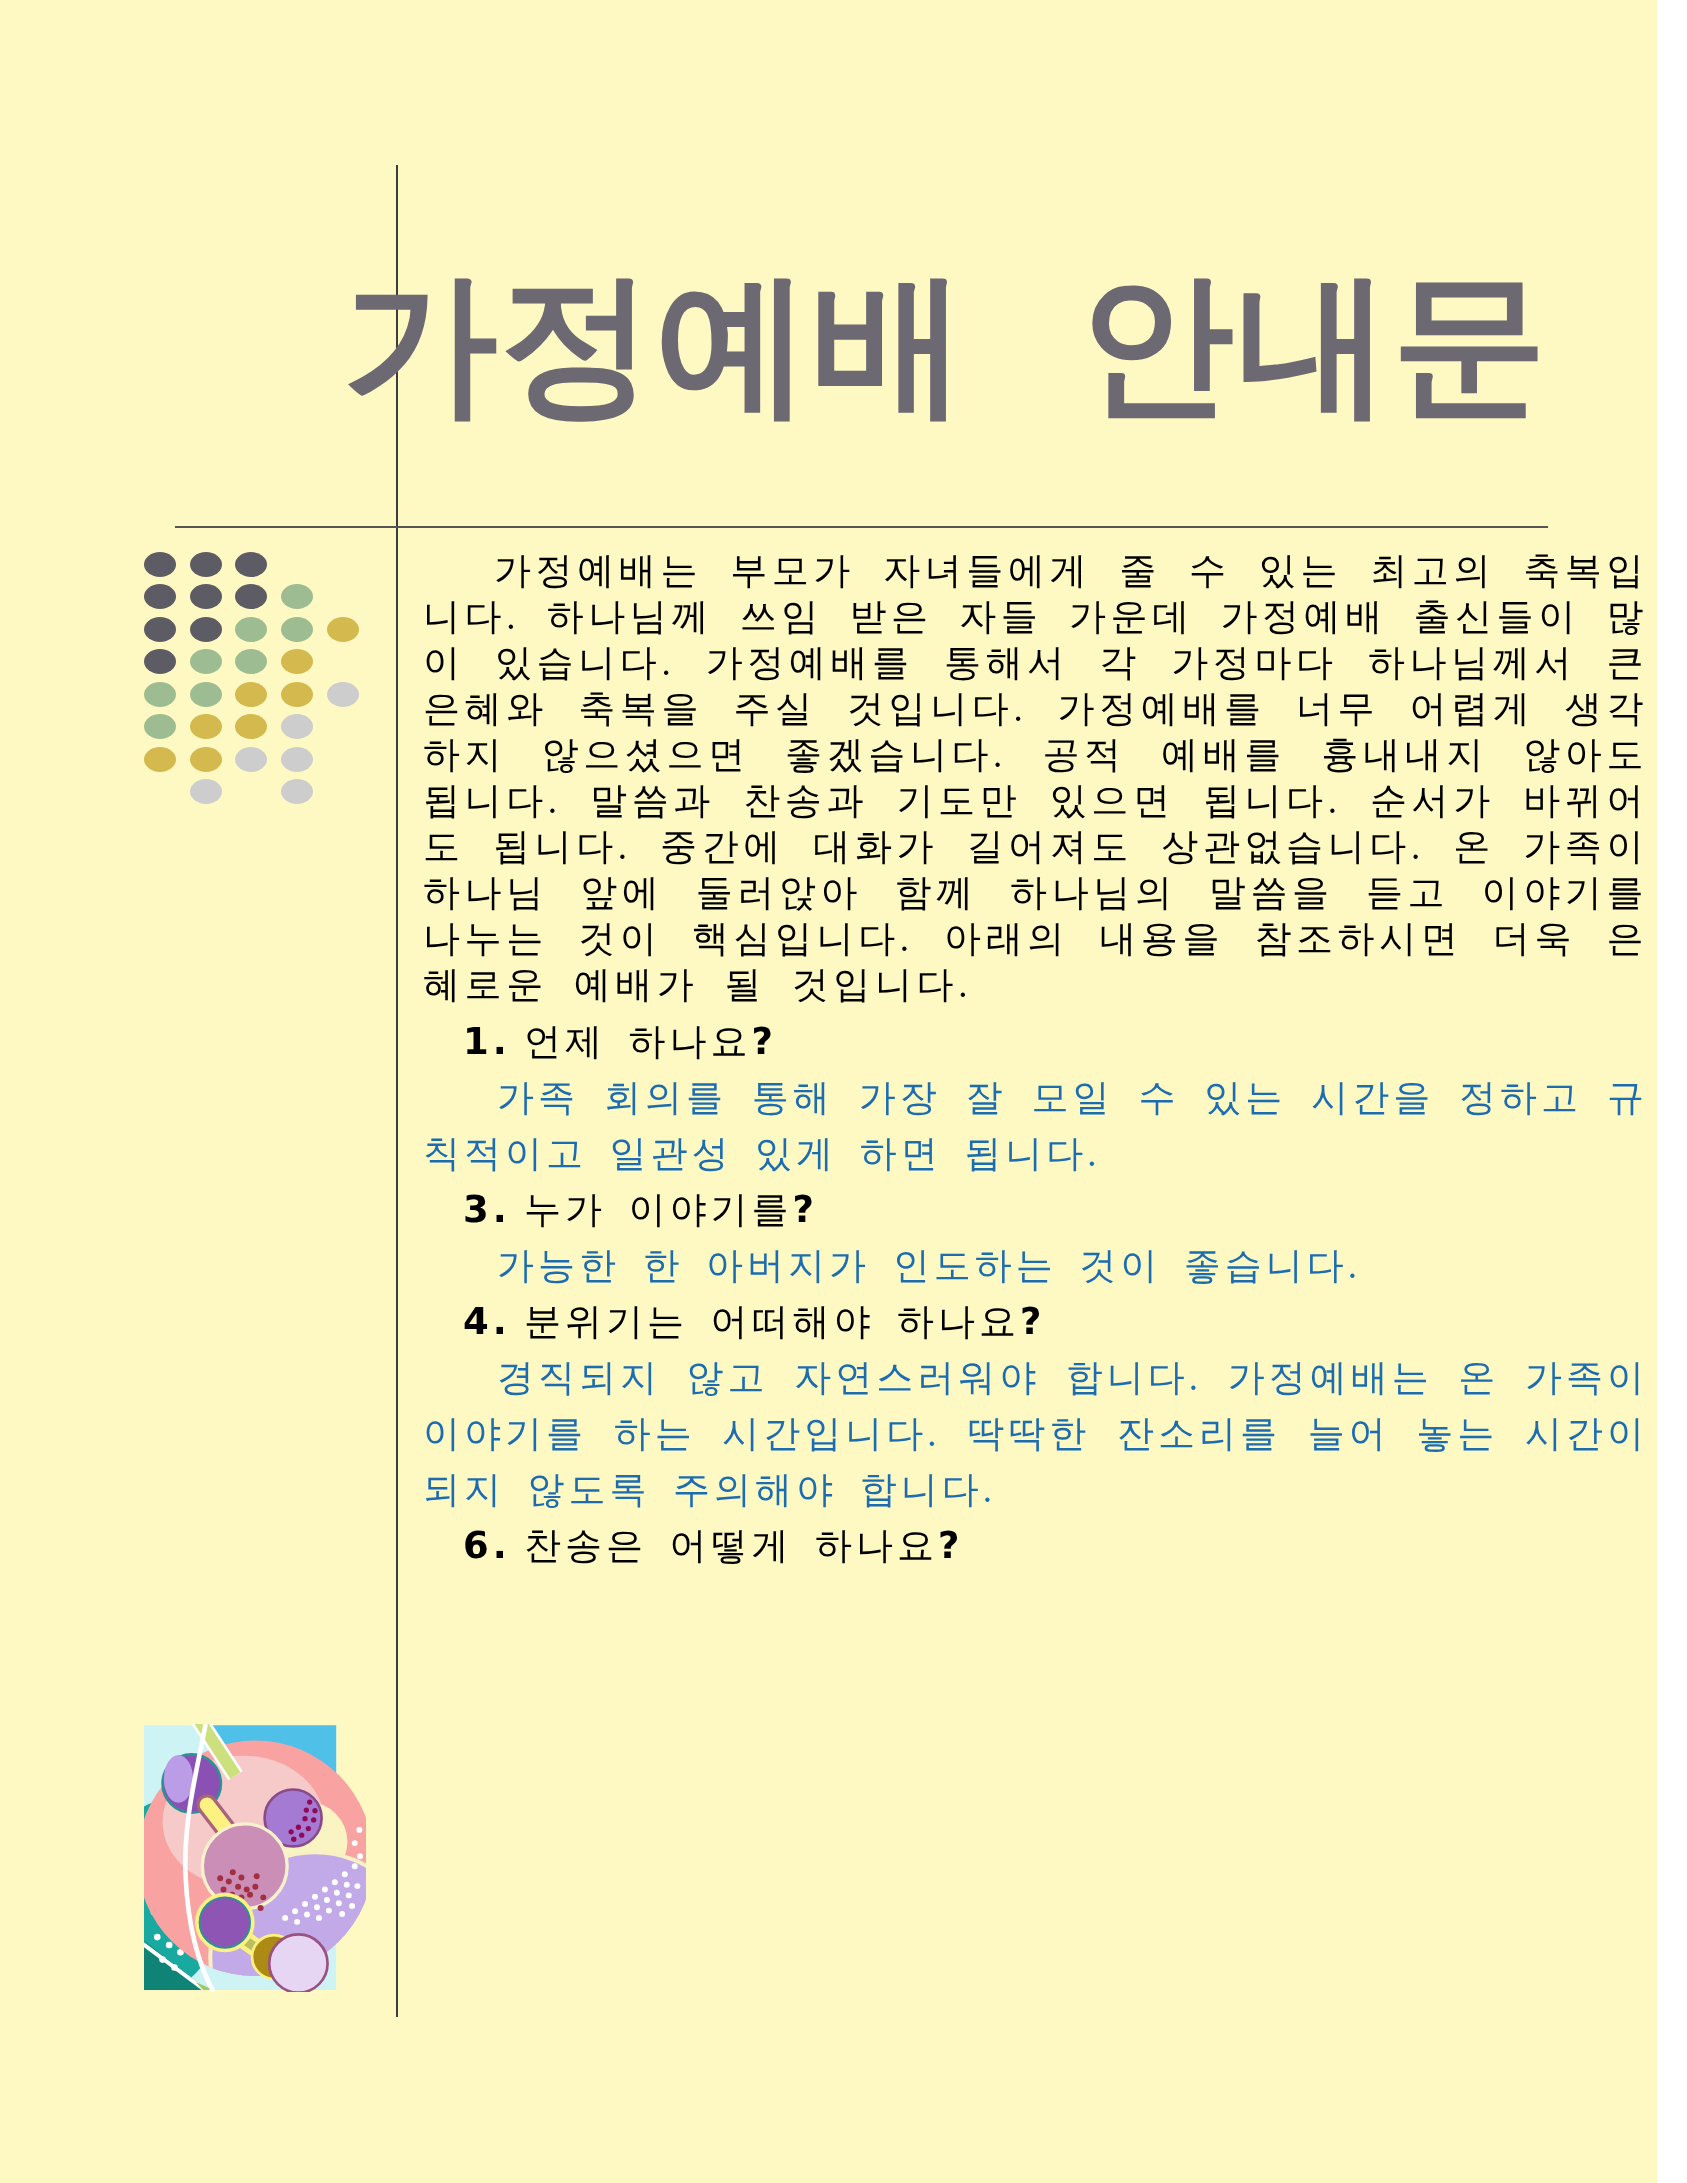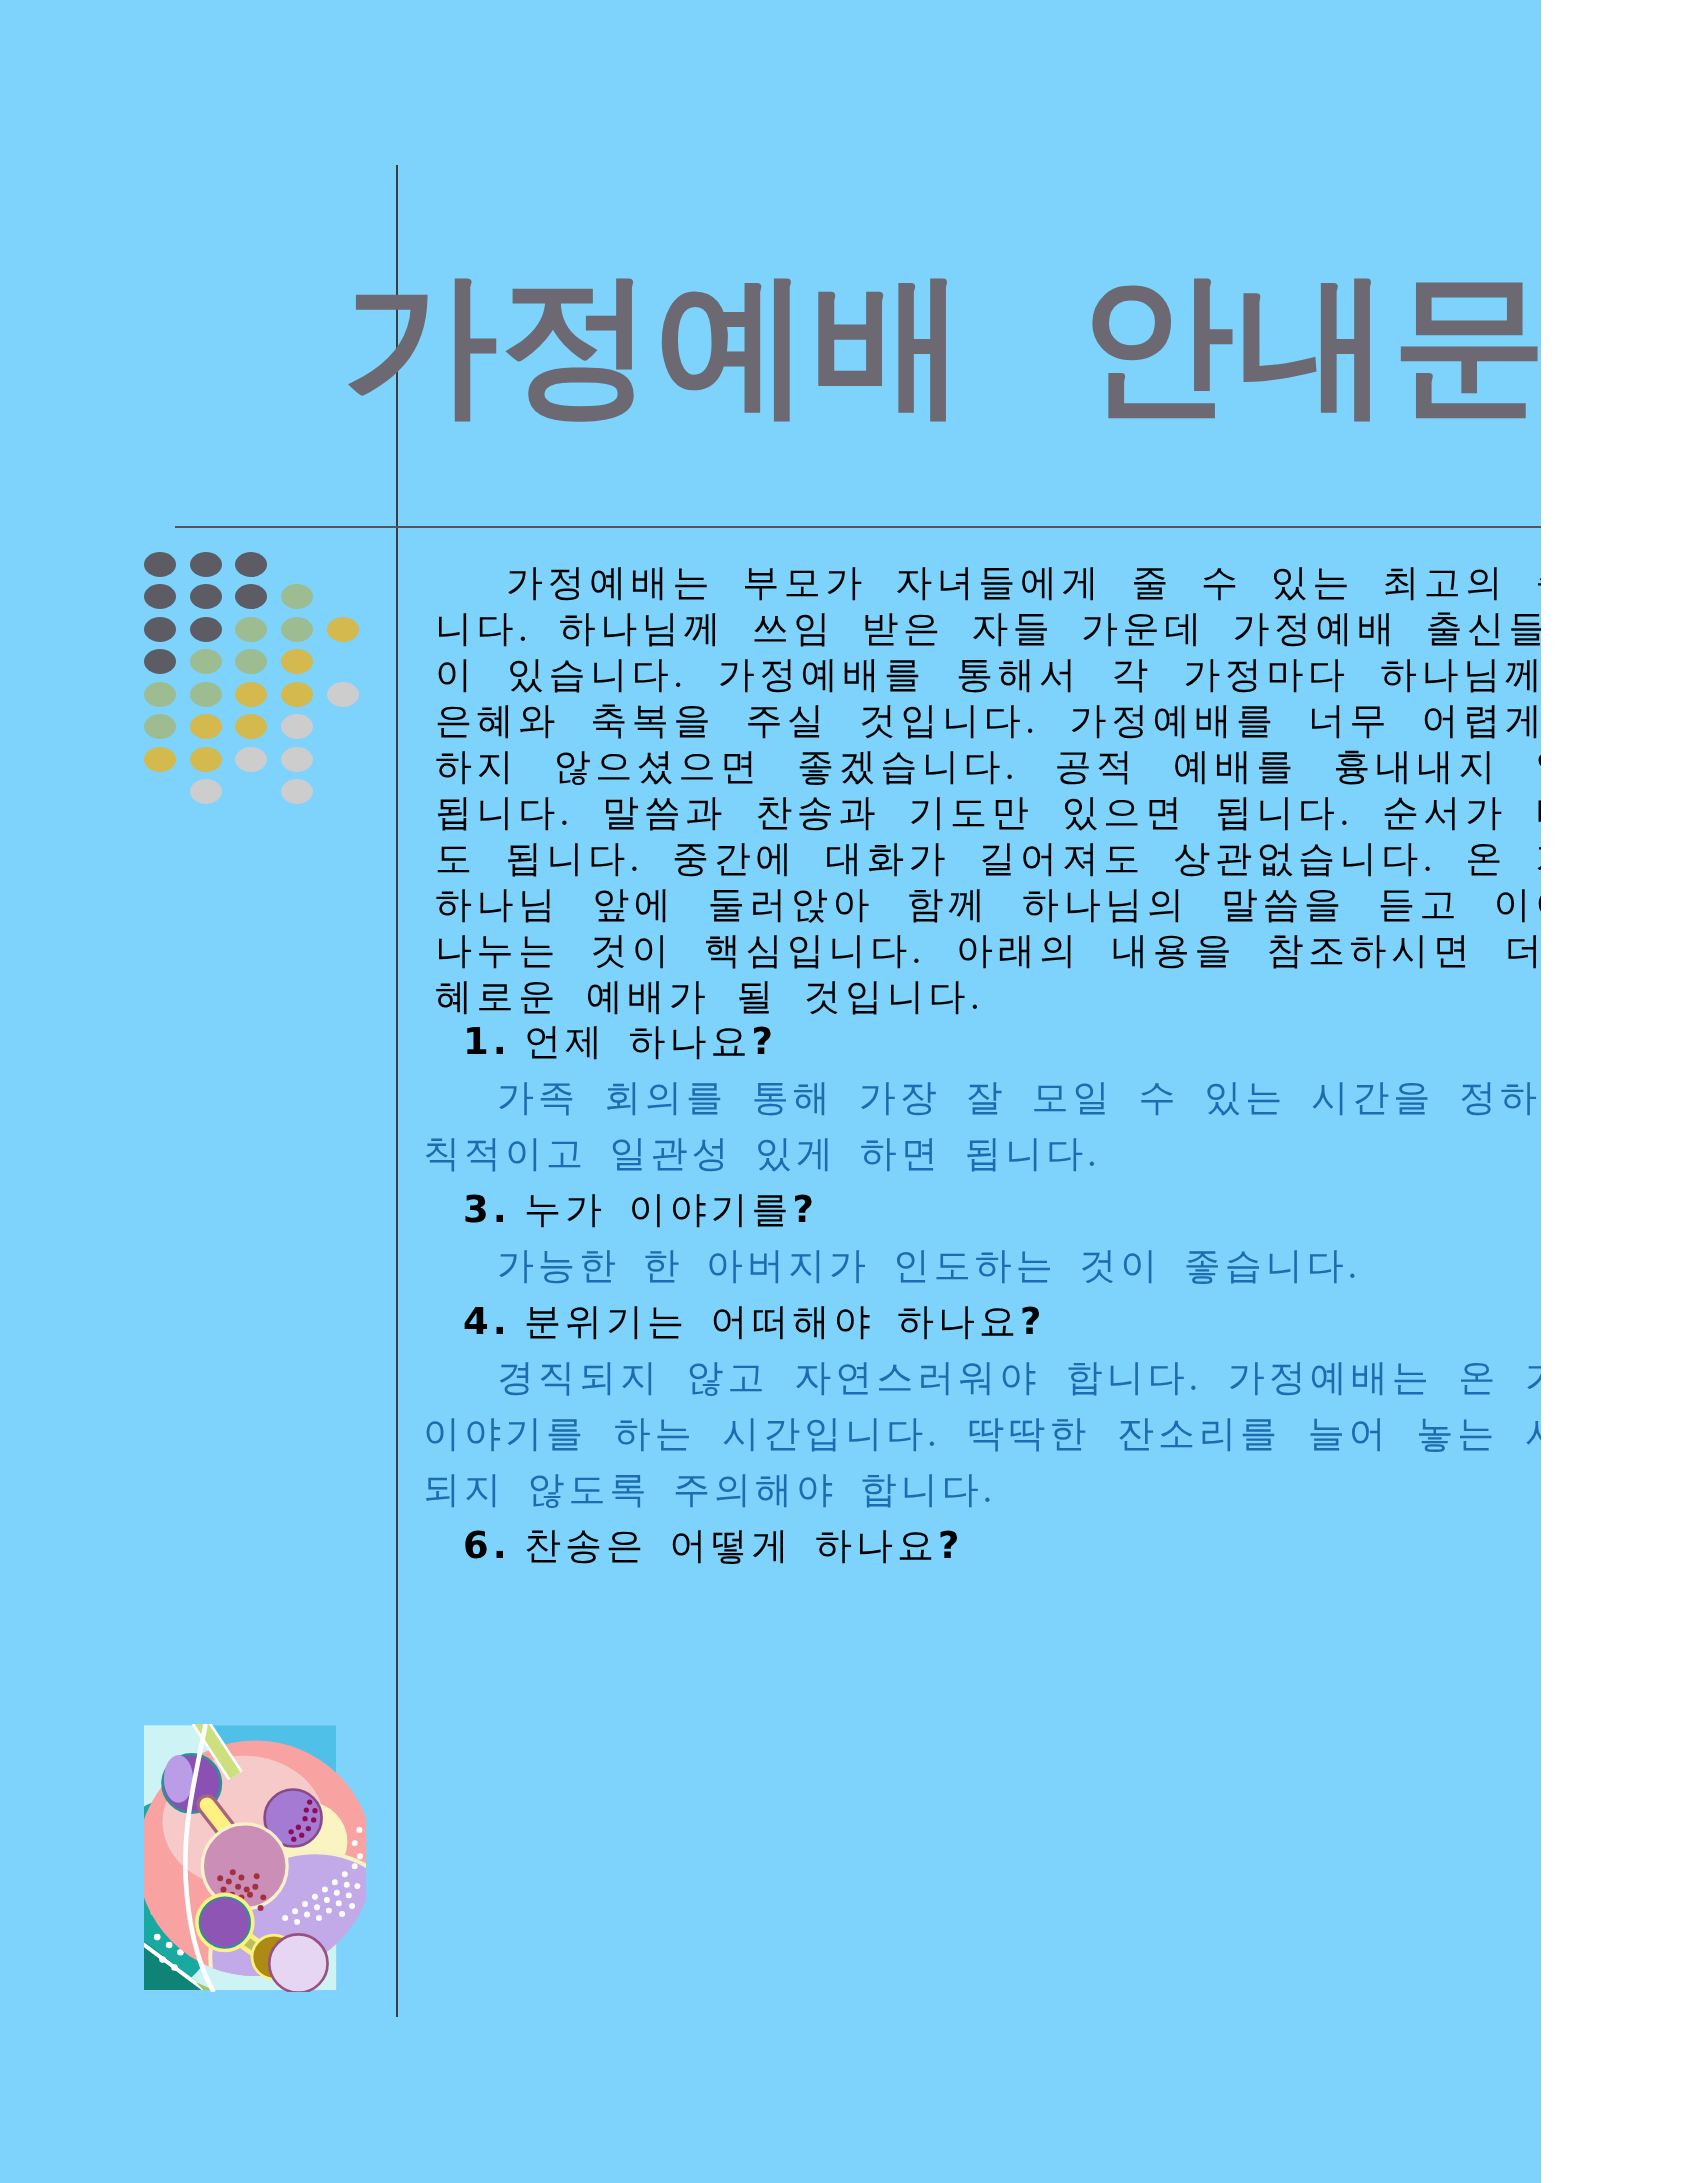--- a/index.html
+++ b/index.html
@@ -1,24 +1,23 @@
 <!DOCTYPE html>
 <html style="font-size:10.6px"><head>
 <meta charset="utf-8">
 <style>
   html,body { margin:0; padding:0; background:#ffffff; }
   .page {
     position:relative;
-    width:1529px;
+    width:1657px;
     height:2183px;
-    background:#7dd3fc;
+    background:#fef9c3;
     overflow:hidden;
     font-family:"Liberation Serif","DejaVu Serif",serif;
     color:#000000;
-    padding-left:12px;
   }
 
   
   .v-rule {
     position:absolute; left:396px; top:165px;
     width:2px; height:1852px; background:#3d3d3d;
   }
   .h-rule {
     position:absolute; left:175px; top:526px;
     width:1373px; height:2px; background:#555555;
@@ -40,21 +39,21 @@
     white-space:nowrap;
   }
 
   
   .dots { position:absolute; left:144px; top:552px; width:232px; height:265px; }
   .dot  { position:absolute; width:32px; height:25px; border-radius:50%; }
 
   
   .intro {
     position:absolute; left:423px; top:548px; width:1225px;
-    margin:12px;
+    margin:0;
     font-size:37px; line-height:46px;
     letter-spacing:4.6px; word-spacing:12px;
     text-align:justify;
     text-indent:71px;
   }
 
   
   .qa-list {
     position:absolute; left:423px; top:1014px; width:1225px;
     font-size:37px; line-height:56px;

